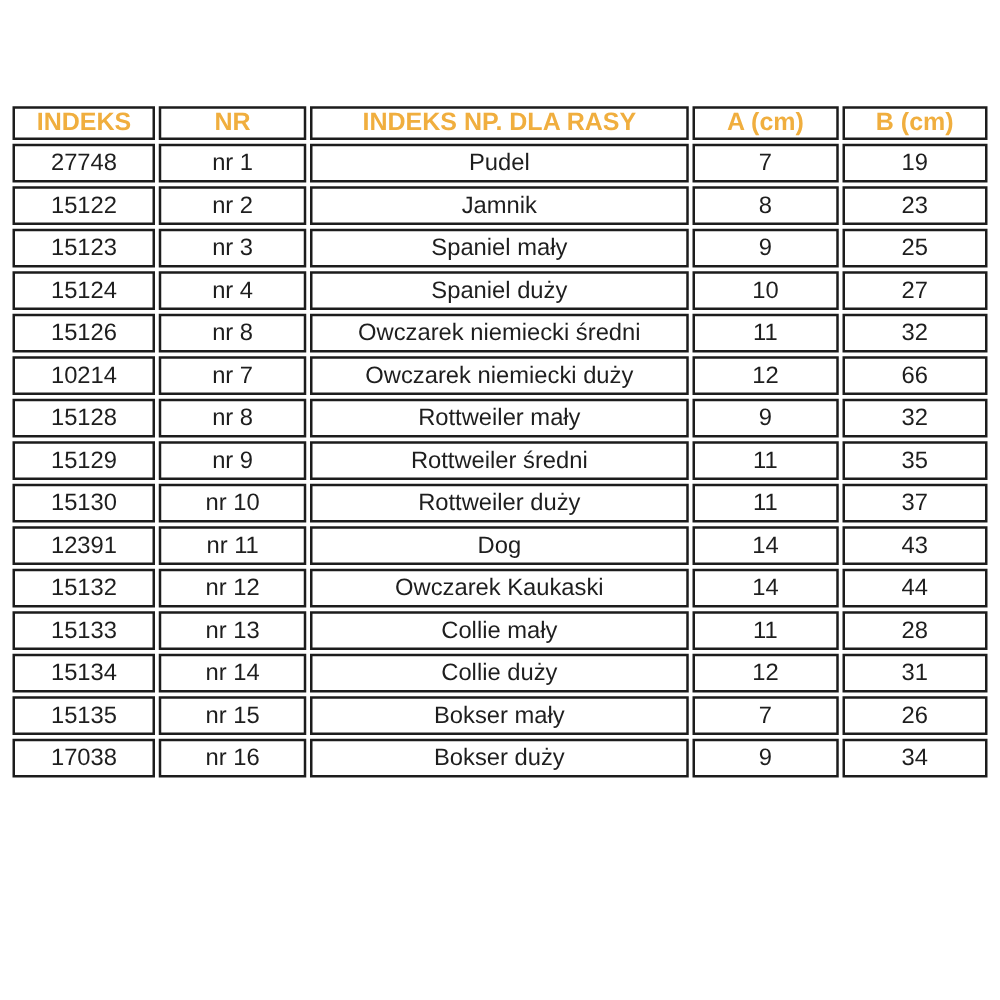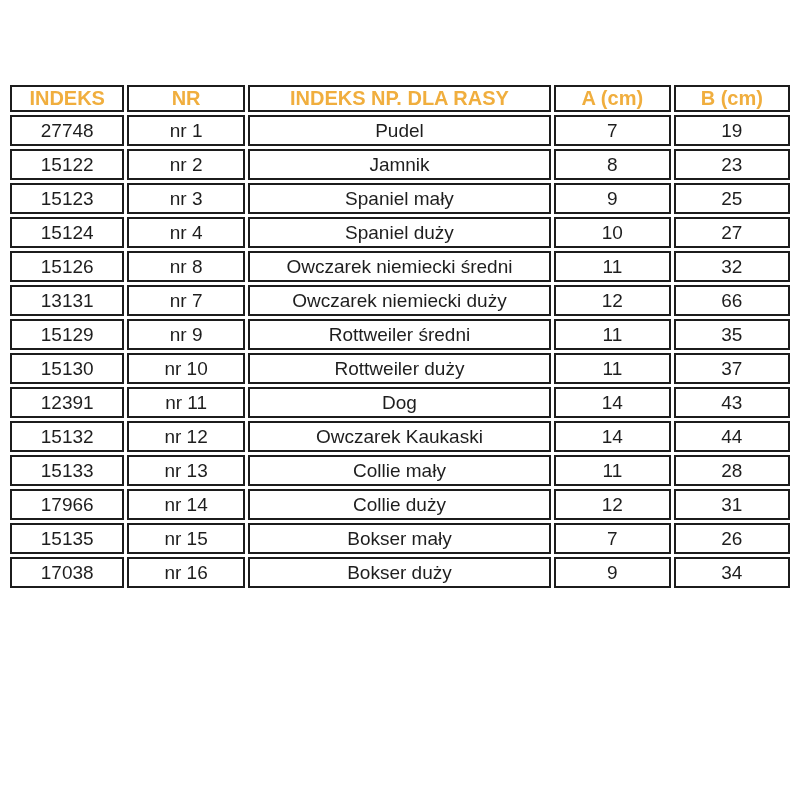--- a/index.html
+++ b/index.html
@@ -99,25 +99,32 @@
           <td>27</td>
         </tr>
         <tr>
           <td>15126</td>
           <td>nr 8</td>
           <td>Owczarek niemiecki średni</td>
           <td>11</td>
           <td>32</td>
         </tr>
         <tr>
-          <td>13131</td>
+          <td>10214</td>
           <td>nr 7</td>
           <td>Owczarek niemiecki duży</td>
           <td>12</td>
           <td>66</td>
+        </tr>
+        <tr>
+          <td>15128</td>
+          <td>nr 8</td>
+          <td>Rottweiler mały</td>
+          <td>9</td>
+          <td>32</td>
         </tr>
         <tr>
           <td>15129</td>
           <td>nr 9</td>
           <td>Rottweiler średni</td>
           <td>11</td>
           <td>35</td>
         </tr>
         <tr>
           <td>15130</td>
@@ -141,21 +148,21 @@
           <td>44</td>
         </tr>
         <tr>
           <td>15133</td>
           <td>nr 13</td>
           <td>Collie mały</td>
           <td>11</td>
           <td>28</td>
         </tr>
         <tr>
-          <td>17966</td>
+          <td>15134</td>
           <td>nr 14</td>
           <td>Collie duży</td>
           <td>12</td>
           <td>31</td>
         </tr>
         <tr>
           <td>15135</td>
           <td>nr 15</td>
           <td>Bokser mały</td>
           <td>7</td>

